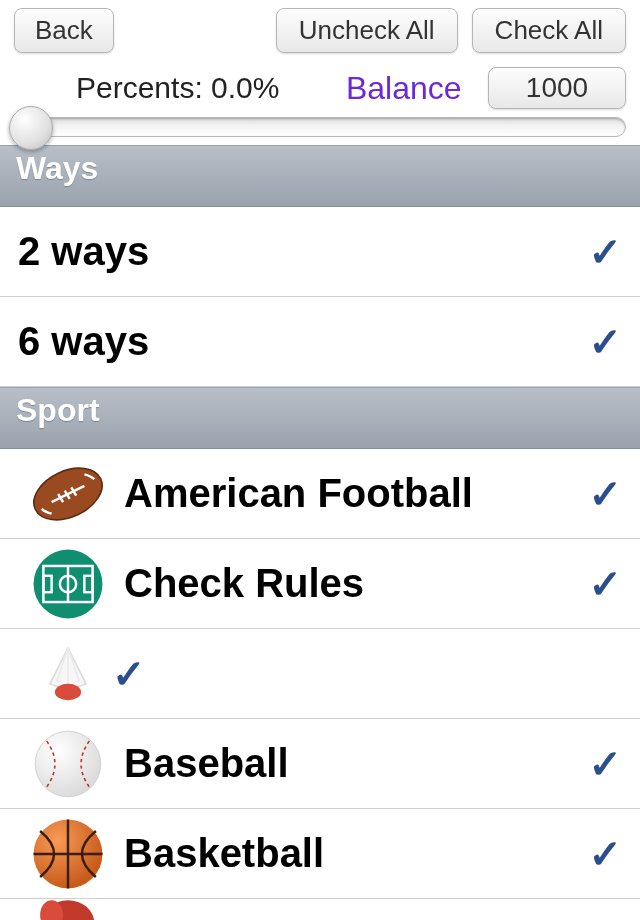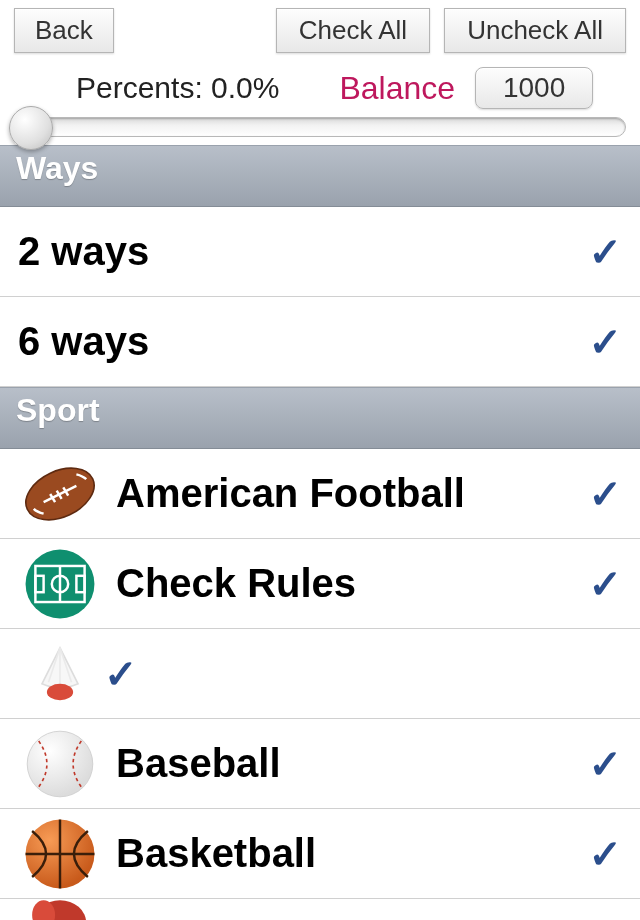--- a/index.html
+++ b/index.html
@@ -1,41 +1,41 @@
 <!DOCTYPE html>
 <html><head>
 <meta charset="utf-8">
 <style>
   * { margin: 0; padding: 0; box-sizing: border-box; }
   html, body { width: 640px; height: 920px; font-family: Helvetica, Arial, sans-serif; background: #fff; overflow: hidden; }
   .toolbar { display: flex; justify-content: space-between; padding: 8px 14px 4px 14px; }
   .btn {
     background: linear-gradient(#fdfdfd, #e8e8e8);
     border: 1px solid #b5b5b5;
-    border-radius: 0;
+    border-radius: 8px;
     box-shadow: 0 1px 0 #fff inset, 0 1px 2px rgba(0,0,0,0.15);
     font-size: 26px;
     color: #333;
     padding: 6px 22px;
     cursor: pointer;
     font-family: inherit;
   }
   .btn-small { padding: 6px 20px; }
-  .row2 { display: flex; align-items: center; padding: 10px 14px 6px 14px; gap: 20px; }
+  .row2 { display: flex; align-items: center; padding: 10px 14px 6px 14px; gap: 20px; justify-content: space-between; }
   .percents { font-size: 30px; color: #222; flex: 0 0 auto; margin-left: 62px; }
-  .balance-label { font-size: 32px; color: #be185d; margin-left: 40px; }
+  .balance-label { font-size: 32px; color: #6d28d9; margin-left: 40px; }
   .balance-field {
     background: linear-gradient(#fdfdfd, #e8e8e8);
     border: 1px solid #b5b5b5;
     border-radius: 8px;
     box-shadow: 0 1px 0 #fff inset, 0 1px 2px rgba(0,0,0,0.15);
     font-size: 28px;
     color: #333;
     padding: 4px 10px;
-    width: 118px;
+    width: 138px;
     text-align: center;
     font-family: inherit;
   }
   .slider-wrap { padding: 2px 14px 8px 14px; }
   .slider {
     position: relative;
     height: 20px;
     border-radius: 10px;
     background: linear-gradient(#d8d8d8, #f2f2f2 40%, #fff);
     border: 1px solid #b8b8b8;
@@ -61,36 +61,36 @@
     border-bottom: 1px solid #848c96;
     text-shadow: 0 1px 1px rgba(0,0,0,0.25);
   }
   .list-row {
     display: flex;
     align-items: center;
     border-bottom: 1px solid #d0d0d0;
     height: 90px;
     padding: 0 18px 0 18px;
   }
-  .list-row.with-icon { padding-left: 16px; }
+  .list-row.with-icon { padding-left: 24px; }
   .row-label { font-size: 40px; font-weight: bold; color: #000; flex: 1; }
   .with-icon .row-label { margin-left: 12px; }
   .check { color: #2b4e8c; font-size: 40px; font-weight: bold; }
   .sport-icon { width: 88px; height: 88px; display: flex; align-items: center; justify-content: center; }
   .sport-icon svg { width: 82px; height: 82px; display: block; }
   .partial-row { height: 40px; overflow: hidden; }
 </style>
 </head>
 <body>
 
 <div class="toolbar">
   <button class="btn btn-small">Back</button>
   <div style="display:flex; gap:14px;">
+    <button class="btn">Uncheck All</button>
     <button class="btn">Check All</button>
-    <button class="btn">Uncheck All</button>
   </div>
 </div>
 
 <div class="row2">
   <span class="percents">Percents: 0.0%</span>
   <span class="balance-label">Balance</span>
   <input class="balance-field" value="1000" style="">
 </div>
 
 <div class="slider-wrap">

